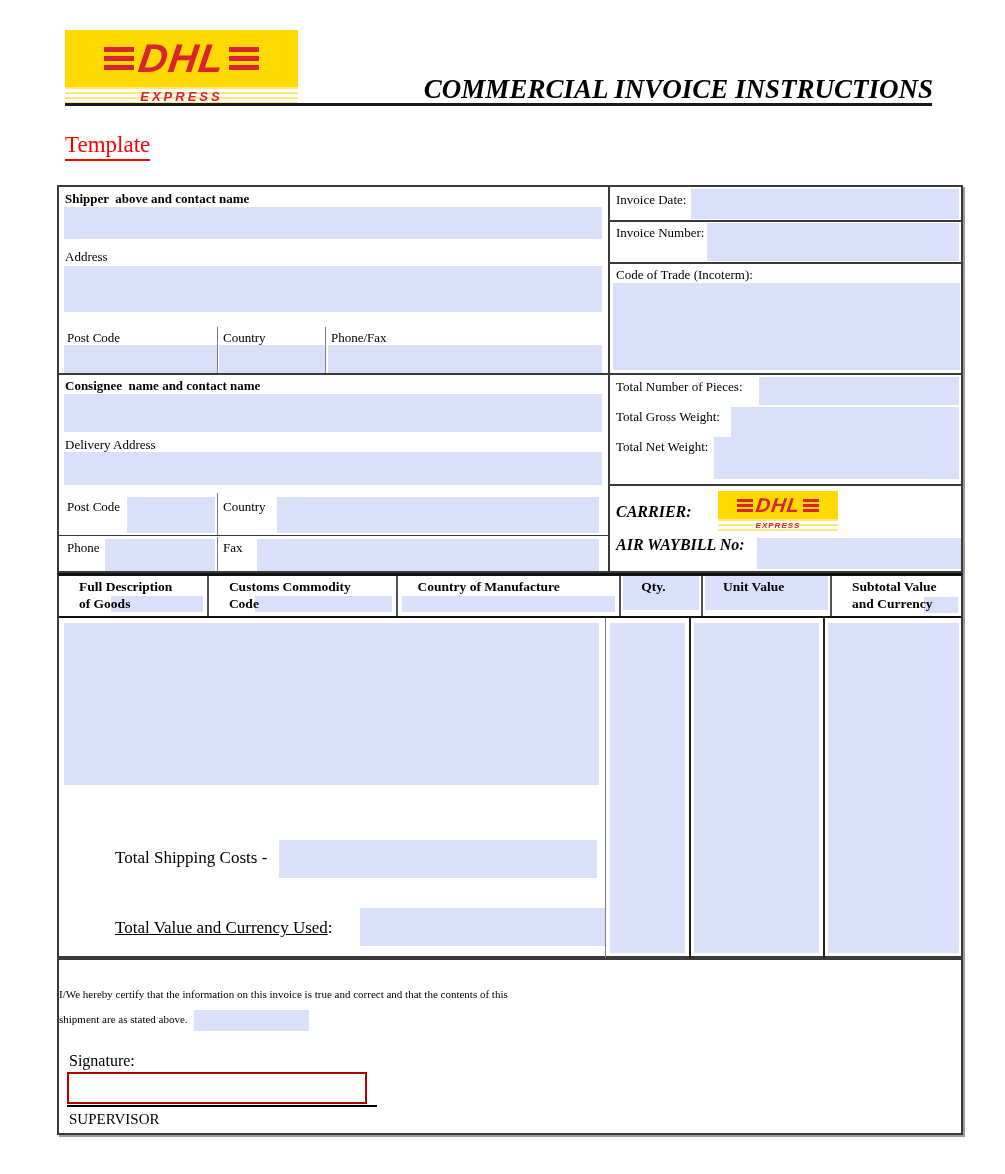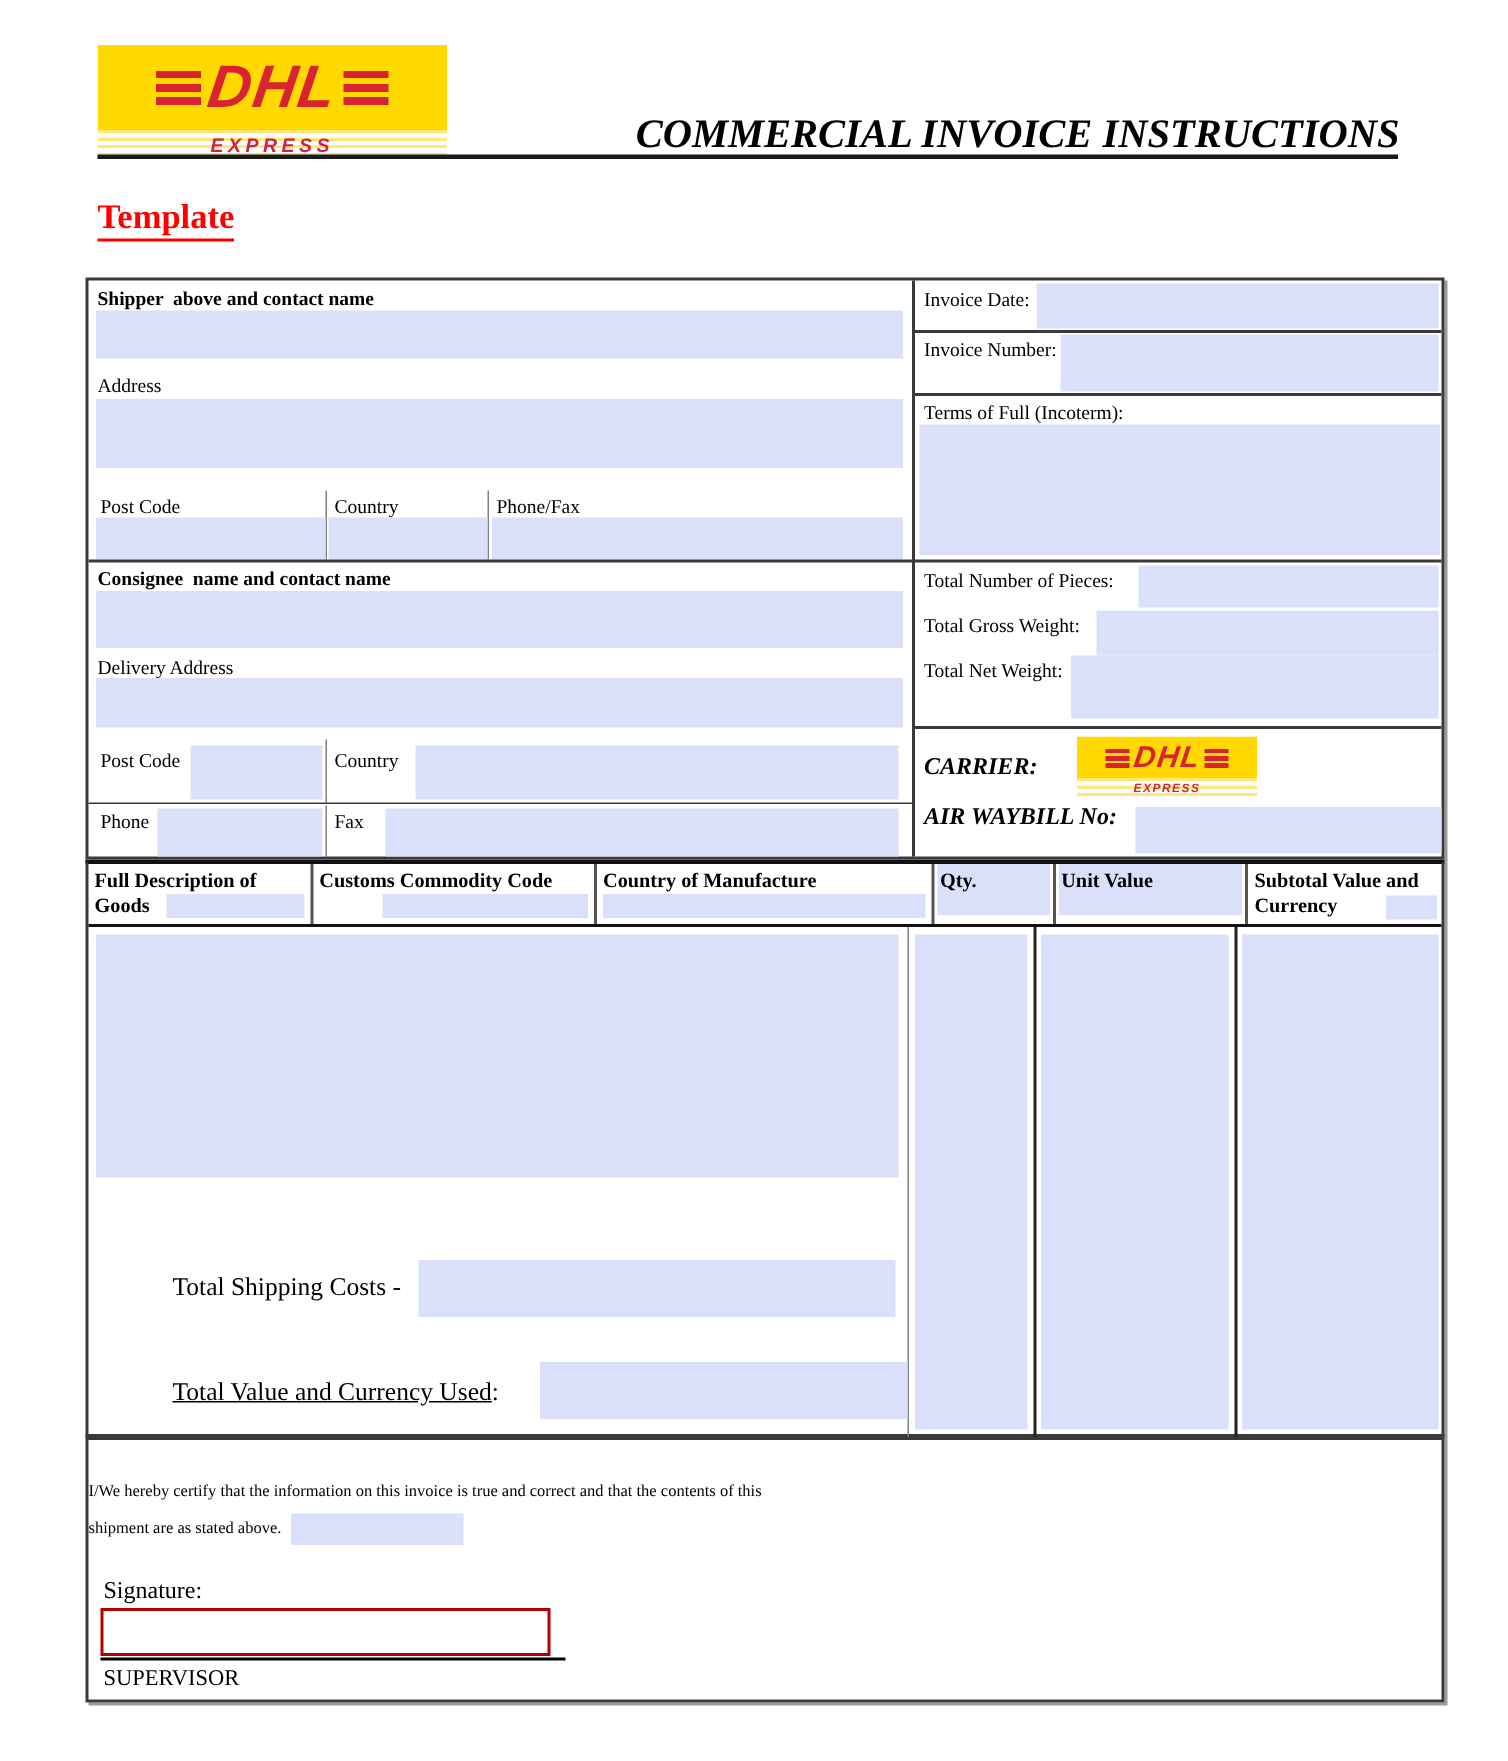--- a/index.html
+++ b/index.html
@@ -33,39 +33,39 @@
   .logo-mini{left:718px;top:491px;width:120px;height:41px;}
   .logo-mini .logo-top{height:28px;gap:3px;}
   .logo-mini .logo-stripes{width:16px;height:13px;
       background:repeating-linear-gradient(to bottom,var(--dhl-red) 0 3px,rgba(0,0,0,0) 3px 5px);}
   .logo-mini .logo-dhl{font-size:20px;}
   .logo-mini .logo-bottom{height:13px;}
   .logo-mini .logo-express{font-size:8px;letter-spacing:1px;}
 
   .doc-title{position:absolute;top:74px;right:72px;font-size:27px;font-weight:bold;font-style:italic;white-space:nowrap;}
   .header-rule{position:absolute;left:65px;top:103px;width:867px;border-top:3px solid #1a1a1a;}
-  .template-heading{position:absolute;left:65px;top:132px;font-size:23px;font-weight:bold;color:#FF0000;
+  .template-heading{position:absolute;left:65px;top:132px;font-size:23px;font-weight:normal;color:#FF0000;
                     border-bottom:2px solid #FF0000;padding-bottom:1px;}
 
   
   .panel{position:absolute;border:2px solid var(--border-dark);background:#fff;box-shadow:2px 2px 0 #9a9a9a;}
   .lbl{position:absolute;font-size:13px;white-space:pre-wrap;}
   .blbl{font-weight:bold;}
   .fld{position:absolute;background:var(--field);}
   .vline{position:absolute;border-left:1.5px solid var(--border-gray);}
   .hline{position:absolute;border-top:2px solid var(--border-dark);}
 
   
   #info-panel{left:57px;top:185px;width:906px;height:388px;}
   .col-split{position:absolute;left:549px;top:0;height:100%;border-left:2px solid var(--border-dark);}
 
   
   #goods-panel{left:57px;top:573px;width:906px;height:385px;border-top:3px solid #111;}
   .goods-header{display:flex;height:42px;border-bottom:2.5px solid #111;}
-  .gh-cell{position:relative;font-size:13.5px;font-weight:bold;padding:2px 4px;line-height:17px;
+  .gh-cell{position:relative;font-size:13.5px;font-weight:bold;padding:2px 20px;line-height:17px;
            border-right:2px solid #555;}
   .gh-cell:last-child{border-right:none;}
   .gh-strip{position:absolute;background:var(--field);height:16px;}
   .gh-fill{position:absolute;left:2px;right:2px;top:0;bottom:6px;background:var(--field);z-index:0;}
   .gh-text{position:relative;z-index:1;}
   .goods-body{position:relative;height:340px;}
   .big-text{position:absolute;font-size:17px;margin-left:16px;}
 
   
   #cert-panel{left:57px;top:958px;width:906px;height:177px;}
@@ -133,21 +133,21 @@
     <div class="col-split"></div>
 
     <div class="lbl" style="left:557px;top:5px;">Invoice Date:</div>
     <div class="fld" style="left:632px;top:2px;width:268px;height:30px;"></div>
     <div class="hline" style="left:549px;top:33px;width:353px;"></div>
 
     <div class="lbl" style="left:557px;top:38px;">Invoice Number:</div>
     <div class="fld" style="left:648px;top:36px;width:252px;height:38px;"></div>
     <div class="hline" style="left:549px;top:75px;width:353px;"></div>
 
-    <div class="lbl" style="left:557px;top:80px;">Terms of Full (Incoterm):</div>
+    <div class="lbl" style="left:557px;top:80px;">Code of Trade (Incoterm):</div>
     <div class="fld" style="left:554px;top:96px;width:347px;height:87px;"></div>
 
     <div class="lbl" style="left:557px;top:192px;">Total Number of Pieces:</div>
     <div class="fld" style="left:700px;top:190px;width:200px;height:28px;"></div>
     <div class="lbl" style="left:557px;top:222px;">Total Gross Weight:</div>
     <div class="fld" style="left:672px;top:220px;width:228px;height:30px;"></div>
     <div class="lbl" style="left:557px;top:252px;">Total Net Weight:</div>
     <div class="fld" style="left:655px;top:250px;width:245px;height:42px;"></div>
 
     <div class="hline" style="left:549px;top:297px;width:353px;"></div>

